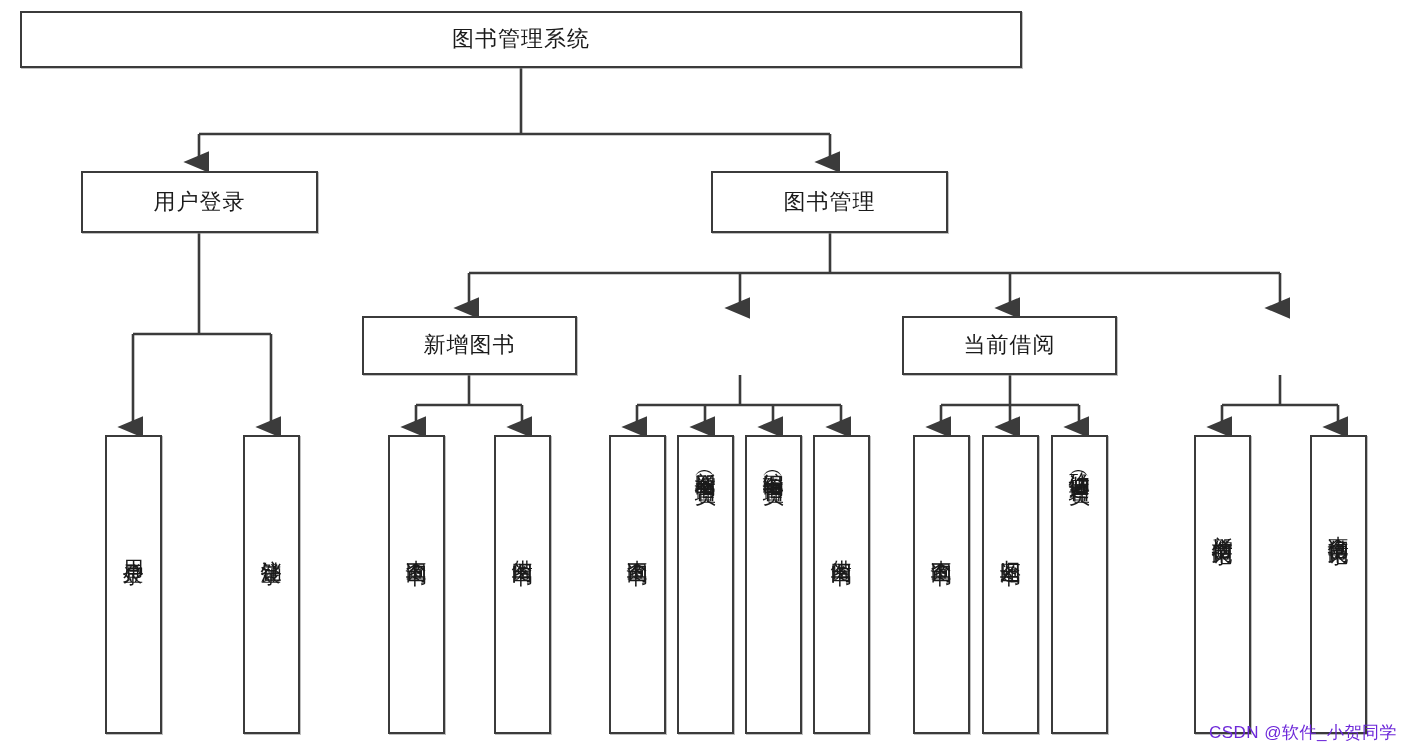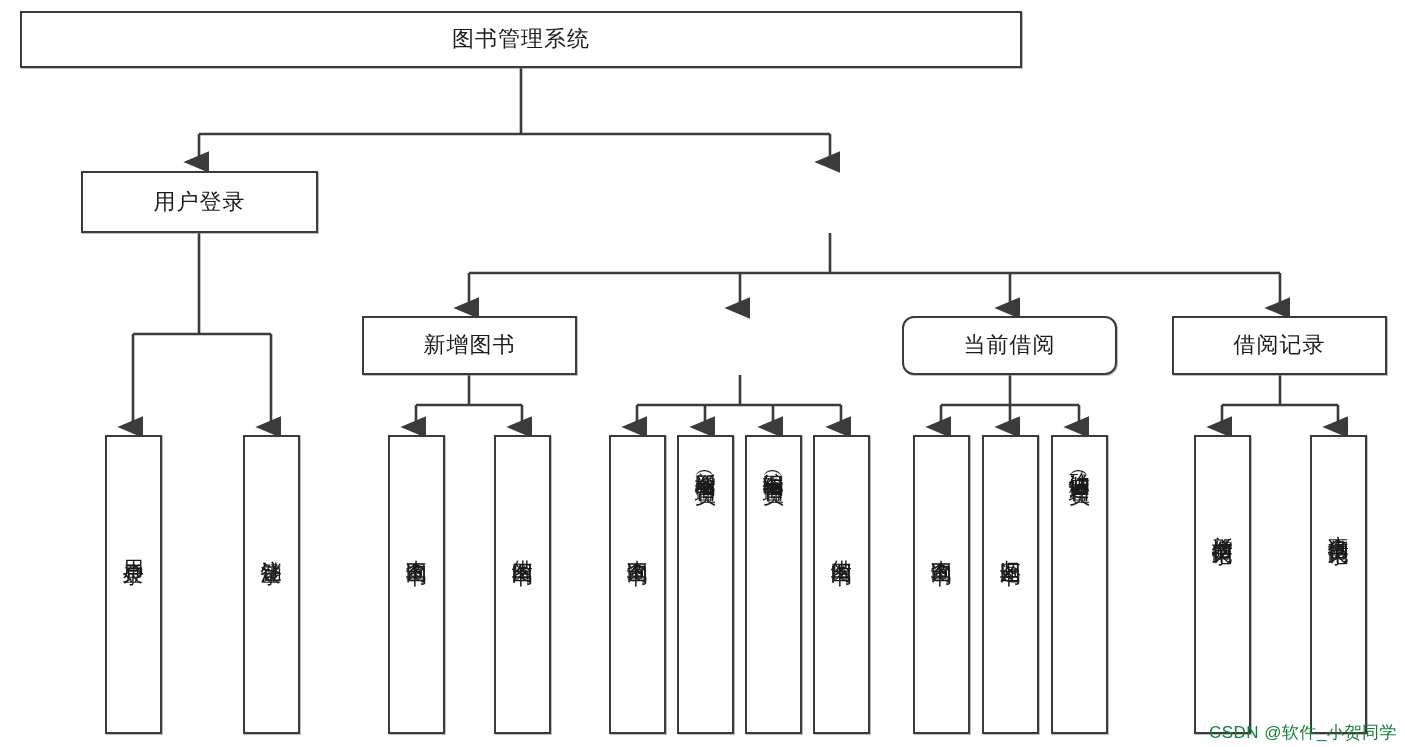--- a/index.html
+++ b/index.html
@@ -64,21 +64,21 @@
     margin-top: 8px;
   }
   .node.vertical.center-ish .vlabel {
     margin-top: 96px;
   }
   #watermark {
     position: absolute;
     right: 8px;
     bottom: 3px;
     font-size: 17px;
-    color: #15803d;
+    color: #6d28d9;
     letter-spacing: 0.5px;
     white-space: nowrap;
     font-family: "Liberation Sans", "DejaVu Sans", sans-serif;
   }
 </style>
 </head>
 <body>
 
 <div id="diagram-root">
 
@@ -134,29 +134,29 @@
     </g>
   </svg>
 
   <div class="node horizontal" style="left:20px; top:11px; width:1002px; height:57px;">
     <span>图书管理系统</span>
   </div>
 
   <div class="node horizontal" style="left:81px; top:171px; width:237px; height:62px;">
     <span>用户登录</span>
   </div>
+  <div class="node horizontal" style="left:711px; top:171px; width:237px; height:62px;">
+    <span>图书管理</span>
+  </div>
 
   <div class="node horizontal" style="left:362px; top:316px; width:215px; height:59px;">
     <span>新增图书</span>
   </div>
-  <div class="node horizontal" style="left:902px; top:316px; width:215px; height:59px;border-radius:12px;">
+  <div class="node horizontal" style="left:902px; top:316px; width:215px; height:59px;">
     <span>当前借阅</span>
-  </div>
-  <div class="node horizontal" style="left:1172px; top:316px; width:215px; height:59px;">
-    <span>借阅记录</span>
   </div>
 
   <div class="node vertical center-ish" style="left:105px; top:435px; width:57px; height:299px;">
     <span class="vlabel">用户登录</span>
   </div>
   <div class="node vertical center-ish" style="left:243px; top:435px; width:57px; height:299px;">
     <span class="vlabel">注销登录</span>
   </div>
 
   <div class="node vertical center-ish" style="left:388px; top:435px; width:57px; height:299px;">

